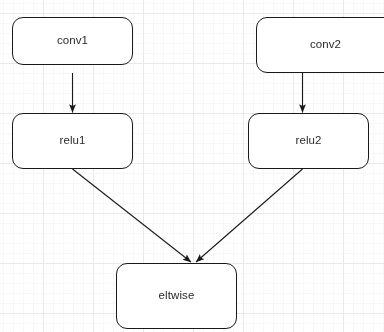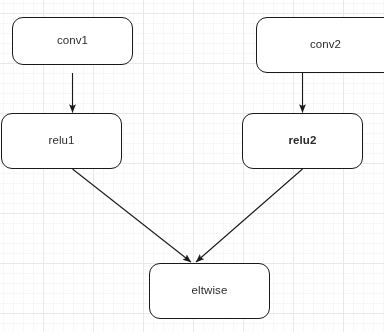--- a/index.html
+++ b/index.html
@@ -45,24 +45,24 @@
     justify-content: center;
     color: #2b2b2b;
     font-size: 11.5px;
     line-height: 1;
     letter-spacing: 0.1px;
   }
   .node .label {
     display: block;
   }
   #node-conv1   { left: 12px;  top: 17px;  width: 121px; height: 48px; }
-  #node-relu1   { left: 1px;  top: 113px; width: 121px; height: 56px; }
+  #node-relu1   { left: 12px;  top: 113px; width: 121px; height: 56px; }
   #node-conv2   { left: 256px; top: 17px;  width: 139px; height: 56px; }
-  #node-relu2   { left: 242px; top: 113px; width: 121px; height: 56px; font-weight: bold; }
-  #node-eltwise { left: 149px; top: 263px; width: 121px; height: 56px; }
+  #node-relu2   { left: 248px; top: 113px; width: 121px; height: 56px; }
+  #node-eltwise { left: 116px; top: 263px; width: 121px; height: 66px; }
 </style>
 </head>
 <body>
 
 <div id="canvas">
 
   <svg class="edges" viewBox="0 0 384 332" width="384" height="332">
     <defs>
       <marker id="arrowhead" markerWidth="9" markerHeight="9" refX="7.4" refY="3.1" orient="auto" markerUnits="strokeWidth">
         <path d="M0,0 L7.6,3.1 L0,6.2 L1.5,3.1 Z" fill="#1a1a1a"></path>

